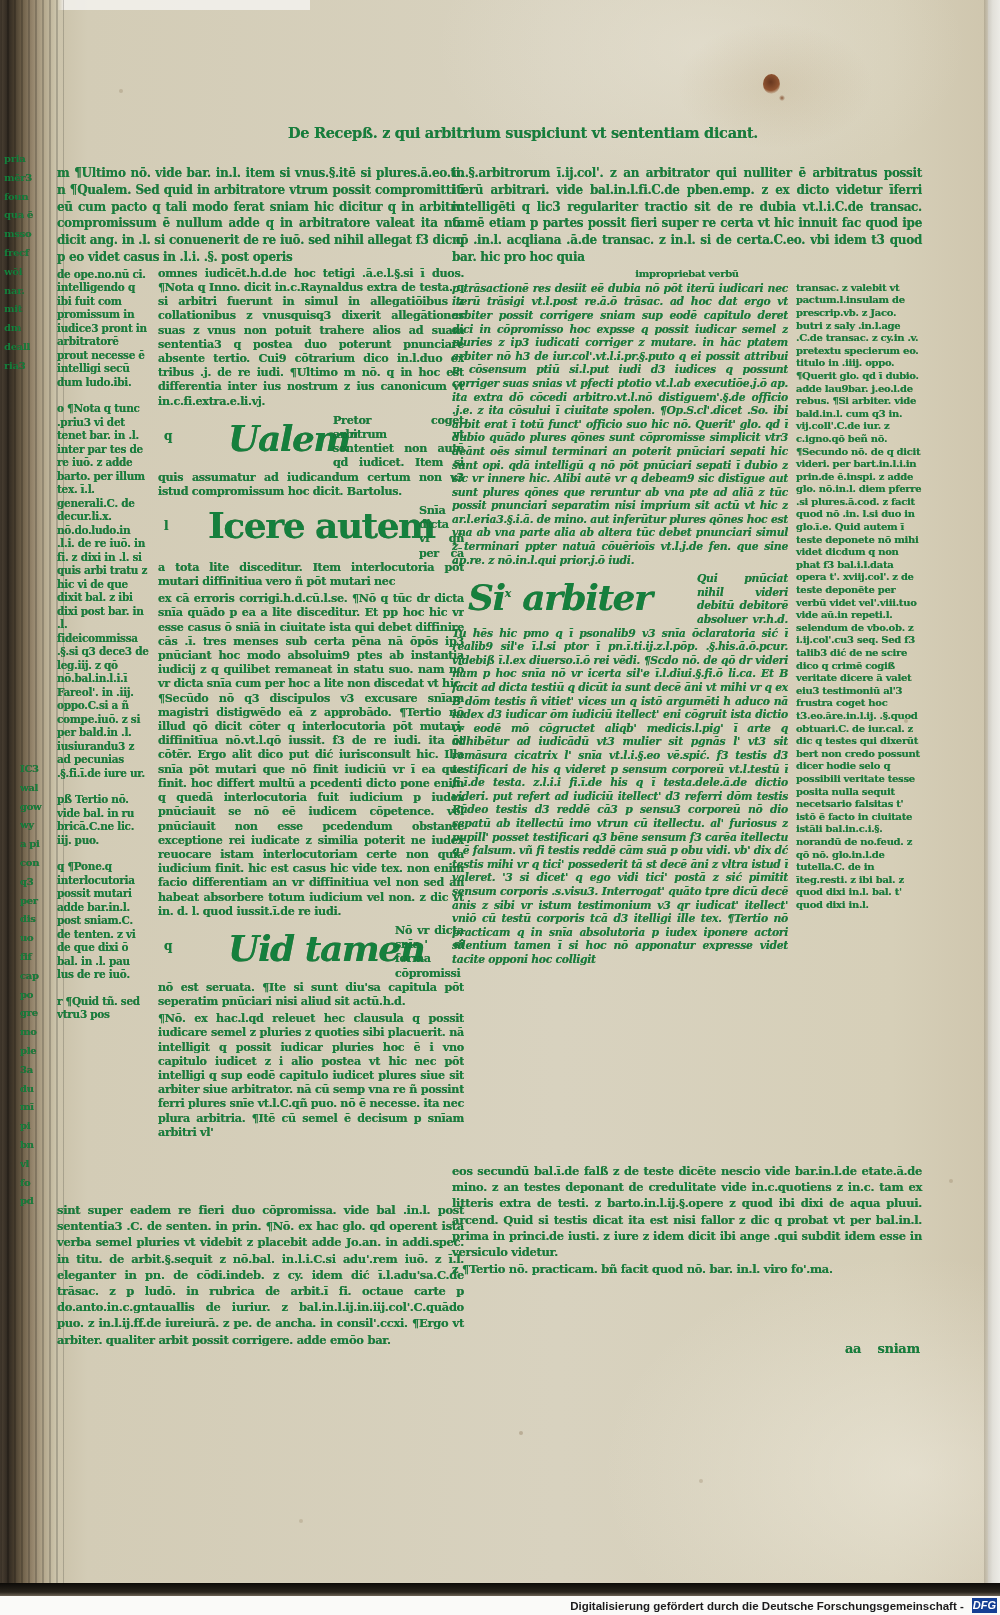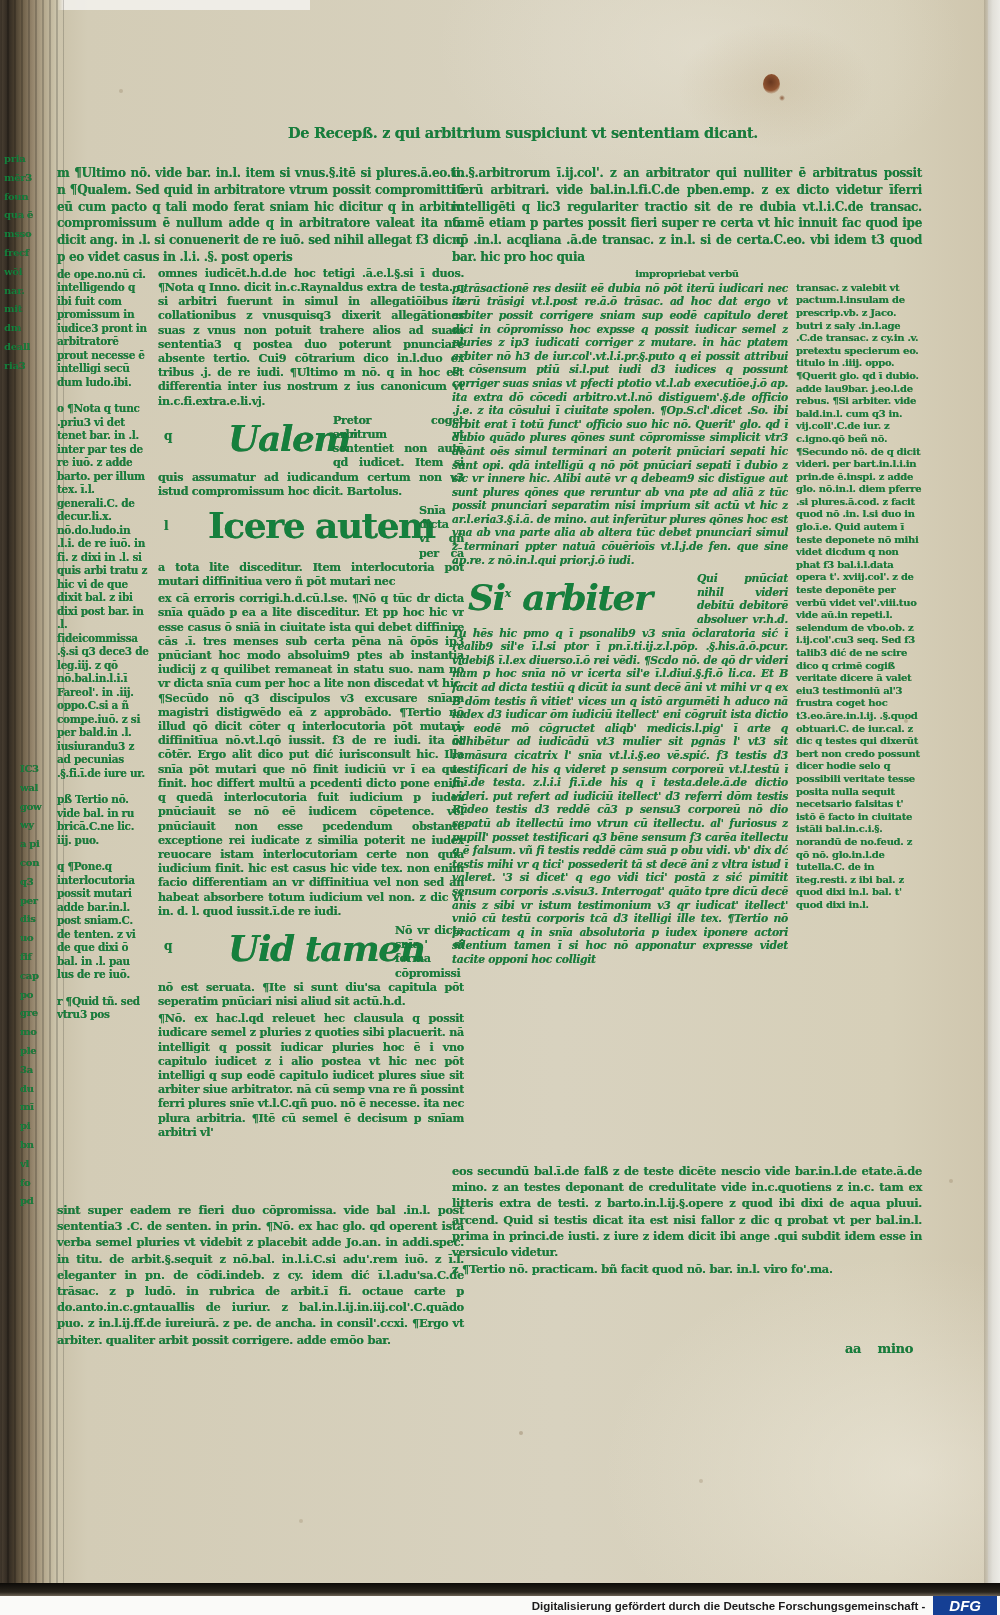--- a/index.html
+++ b/index.html
@@ -65,21 +65,21 @@
      box-shadow:520px 1432px 0 1px rgba(110,82,46,.28), 700px 1480px 0 1px rgba(110,82,46,.2),
        300px 1520px 0 1px rgba(110,82,46,.18), 905px 720px 0 1px rgba(110,82,46,.25),
        950px 1180px 0 1px rgba(110,82,46,.2), 120px 90px 0 1px rgba(110,82,46,.2);}
   
   .bottom-shadow{position:absolute;left:0;top:1583px;width:100%;height:13px;
      background:linear-gradient(180deg,#0d0b08,#2a251d 70%,#6b6254);}
   .footer{position:absolute;left:0;top:1596px;width:100%;height:19px;background:#fafaf8;
      display:flex;align-items:center;justify-content:flex-end;gap:8px;padding-right:3px;box-sizing:border-box;}
   .credit{font-family:"Liberation Sans",sans-serif;font-size:11.5px;font-weight:700;color:#1b1b1b;}
   .dfg{background:#153f94;color:#fff;font-family:"Liberation Sans",sans-serif;
-     font-style:italic;font-weight:700;font-size:15px;padding:1px 16px 2px;}
+     font-style:italic;font-weight:700;font-size:11px;padding:1px 1px 2px;}
 </style>
 </head>
 <body>
 
 <div class="scan">
 
   <div class="page"></div>
   <div class="top-sliver"></div>
   <div class="right-edge"></div>
   <div class="gutter"></div>
@@ -192,21 +192,21 @@
 
       <div class="rt-margin ink">transac. z valebit vt pactum.l.insulam de prescrip.vb. z Jaco. butri z saly .in.l.age .C.de transac. z cy.in .v. pretextu specierum eo. titulo in .iiij. oppo. ¶Querit glo. qd ī dubio. adde lau9bar. j.eo.l.de rebus. ¶Si arbiter. vide bald.in.l. cum q3 in. vij.coll'.C.de iur. z c.igno.qō beñ nō. ¶Secundo nō. de q dicit videri. per bart.in.l.i.in prin.de ē.inspi. z adde glo. nō.in.l. diem pferre .si plures.ā.cod. z facit quod nō .in. l.si duo in glo.ī.e. Quid autem ī teste deponete nō mihi videt dicdum q non phat f3 bal.i.l.data opera t'. xviij.col'. z de teste deponēte per verbū videt vel'.viii.tuo vide aū.in repeti.l. selendum de vbo.ob. z i.ij.col'.cu3 seq. Sed f3 talib3 dić de ne scire dico q crimē cogiß veritate dicere ā valet eiu3 testimoniū al'3 frustra coget hoc t3.eo.āre.in.l.ij. .§.quod obtuari.C. de iur.cal. z dic q testes qui dixerūt bert non credo possunt dicer hodie selo q possibili veritate tesse posita nulla sequit necetsario falsitas t' istō ē facto in ciuitate istāli bal.in.c.i.§. norandū de no.feud. z qō nō. glo.in.l.de tutella.C. de in īteg.resti. z ibi bal. z quod dixi in.l. bal. t' quod dixi in.l.</div>
     </div>
 
     <div class="bottom-block rt-bottom jt ink">
       <div class="para">eos secundū bal.ī.de falß z de teste dicēte nescio vide bar.in.l.de etate.ā.de mino. z an testes deponant de credulitate vide in.c.quotiens z in.c. tam ex litteris extra de testi. z barto.in.l.ij.§.opere z quod ibi dixi de aqua pluui. arcend. Quid si testis dicat ita est nisi fallor z dic q probat vt per bal.in.l. prima in princi.de iusti. z iure z idem dicit ibi ange .qui subdit idem esse in versiculo videtur.</div>
       <div class="para">z ¶Tertio nō. practicam. bñ facit quod nō. bar. in.l. viro fo'.ma.</div>
     </div>
   </div>
 
-  <div class="sig ink">aa mino</div>
+  <div class="sig ink">aa sniam</div>
 
   <div class="bottom-shadow"></div>
   <div class="footer">
     <span class="credit">Digitalisierung gefördert durch die Deutsche Forschungsgemeinschaft -</span>
     <span class="dfg">DFG</span>
   </div>
 
 </div>
 
 </body></html>

